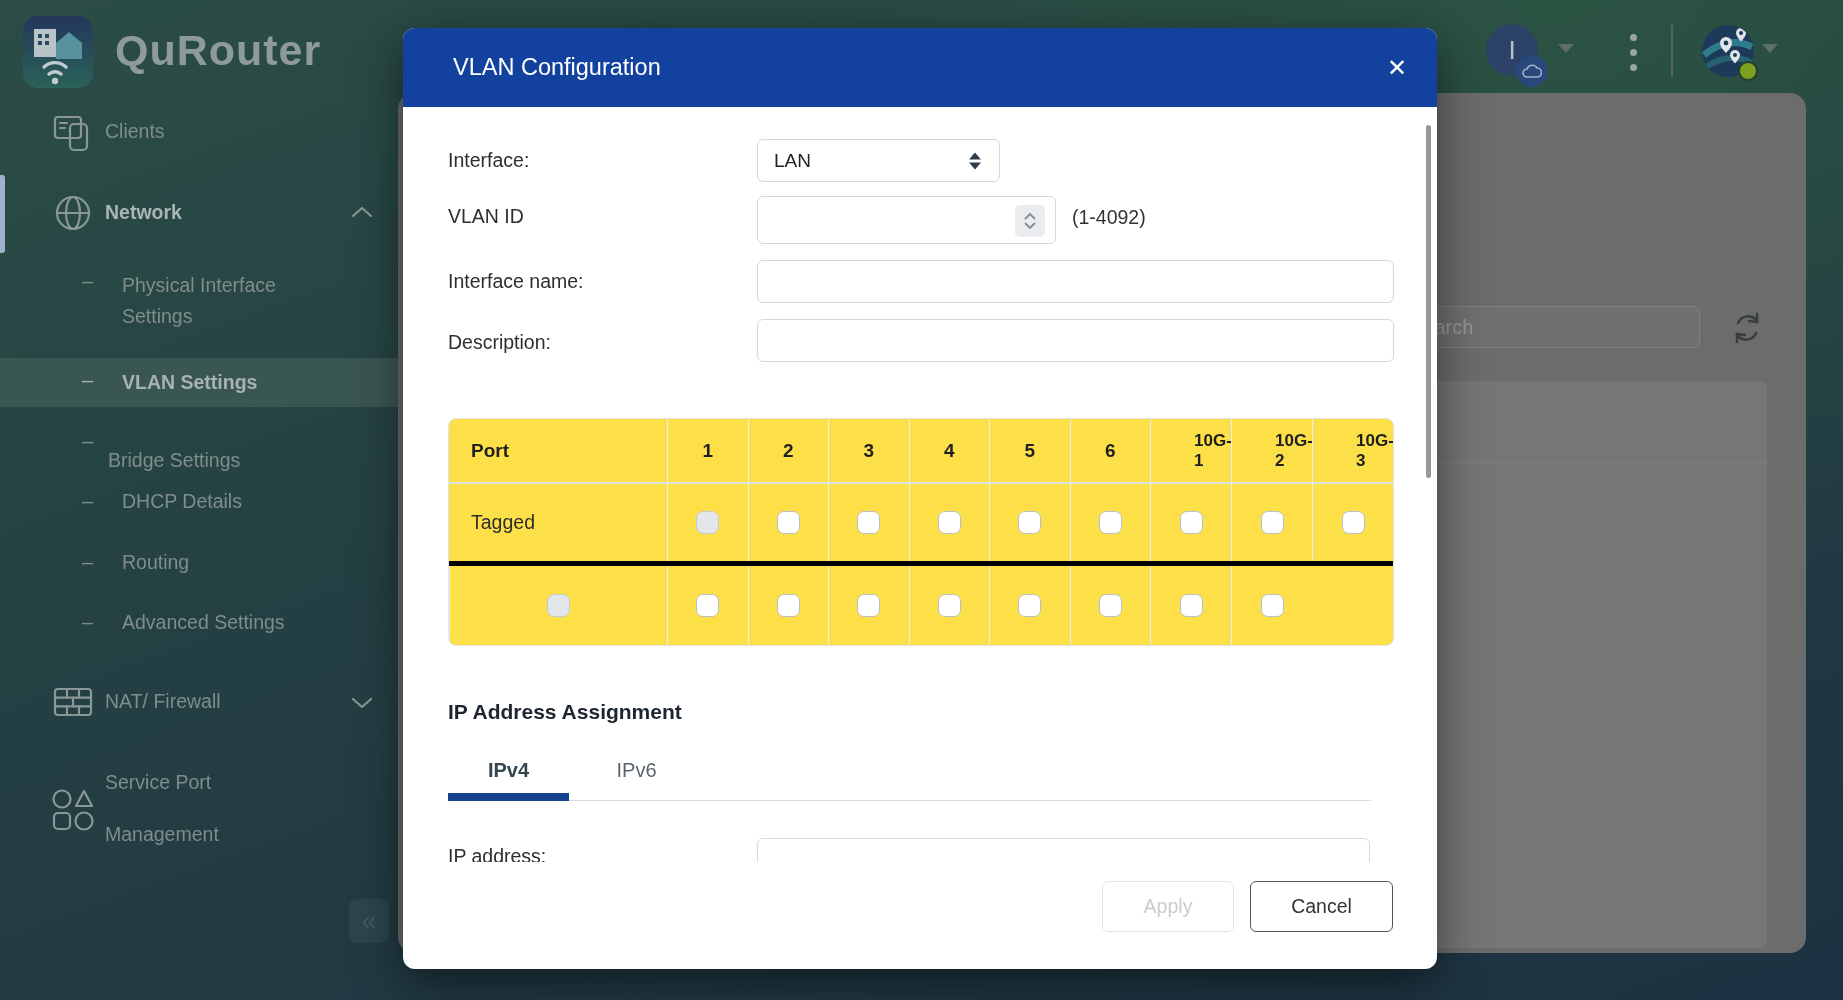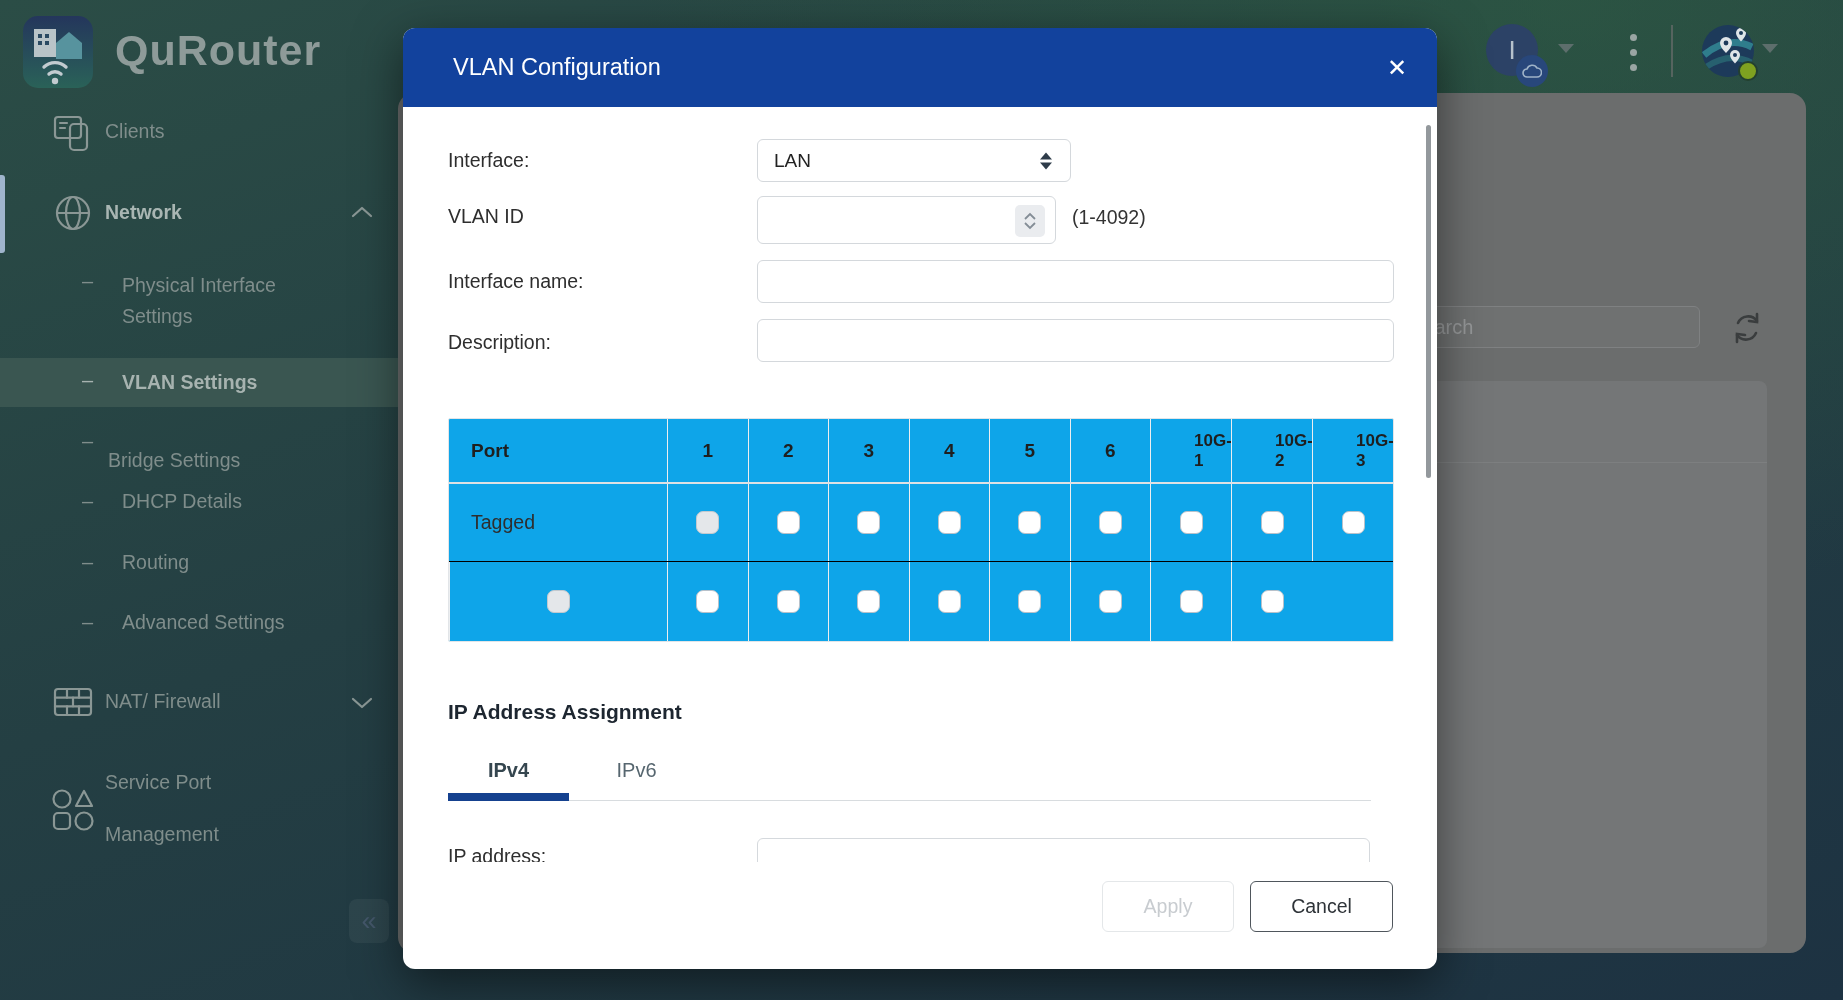--- a/index.html
+++ b/index.html
@@ -42,36 +42,36 @@
   
   .modal{left:403px;top:28px;width:1034px;height:941px;background:#fff;border-radius:12px;
     box-shadow:0 14px 48px rgba(0,0,0,.5);}
   .modal-header{left:0;top:0;width:100%;height:79px;background:#12429d;border-radius:12px 12px 0 0;}
   .modal-title{left:50px;top:0;height:79px;display:flex;align-items:center;color:#fff;font-size:23.5px;}
   .modal-close{right:18px;top:0;height:79px;width:44px;display:flex;align-items:center;justify-content:center;
     color:#fff;font-size:24px;font-weight:300;cursor:pointer;}
   .modal-body{left:0;top:79px;width:1034px;height:755px;overflow:hidden;}
   .flabel{left:45px;font-size:19.5px;color:#2e2e2e;display:flex;align-items:center;height:30px;}
   .ctrl{box-sizing:border-box;border:1.5px solid #d4d8dc;border-radius:6px;background:#fff;}
-  .select{left:354px;top:32px;width:314px;height:43px;display:flex;align-items:center;padding-left:16px;
+  .select{left:354px;top:32px;width:243px;height:43px;display:flex;align-items:center;padding-left:16px;
     font-size:19px;color:#222;cursor:pointer;}
   .sort-icn{position:absolute;right:18px;top:50%;transform:translateY(-50%);}
   .sort-icn i{display:block;width:0;height:0;border-left:6px solid transparent;border-right:6px solid transparent;}
   .sort-icn .up{border-bottom:7px solid #2e3c4a;margin-bottom:3px;}
   .sort-icn .dn{border-top:7px solid #2e3c4a;}
   .num-input{left:354px;top:89px;width:299px;height:48px;}
   .spinner{position:absolute;right:10px;top:8px;width:30px;height:32px;background:#eaecef;border-radius:5px;
     display:flex;flex-direction:column;align-items:center;justify-content:center;cursor:pointer;}
   .hint{left:669px;top:99px;font-size:19.5px;color:#333;}
   .text-input{height:43px;}
   
-  .ptable{left:45px;top:311px;width:946px;border:1.5px solid #e2e5e8;border-radius:2px;overflow:hidden;box-sizing:border-box;background:#0ea5e9;}
+  .ptable{left:45px;top:311px;width:946px;border:1.5px solid #e2e5e8;border-radius:8px;overflow:hidden;box-sizing:border-box;background:#fde047;}
   .prow{display:grid;grid-template-columns:218px repeat(6,80.5px) repeat(3,81px);}
   .prow.head{height:63px;border-bottom:2px solid #dde1e4;}
-  .prow.body-row{height:77px;border-bottom:1px solid #000000;}
+  .prow.body-row{height:77px;border-bottom:5px solid #000000;}
   .prow.body-row:last-child{border-bottom:none;height:79px;}
   .pt-cell{display:flex;align-items:center;justify-content:center;border-left:1px solid #eceef0;font-size:19px;color:#1f1f1f;}
   .pt-cell.first{justify-content:flex-start;padding-left:22px;border-left:none;}
   .prow.head .pt-cell{font-weight:bold;}
   .prow.head .pt-cell.teng{font-size:17px;padding-left:44px;}
   .row-label{font-size:19.5px;color:#2e2e2e;font-weight:normal;}
   .cbx{width:23px;height:23px;border:1.5px solid #b8c1ca;border-radius:7px;background:#fff;box-sizing:border-box;cursor:pointer;}
   .cbx.dis{background:#e4e7ea;border-color:#c2c9cf;}
   
   .ip-heading{left:45px;top:593px;font-size:21px;font-weight:bold;color:#1d2630;}

